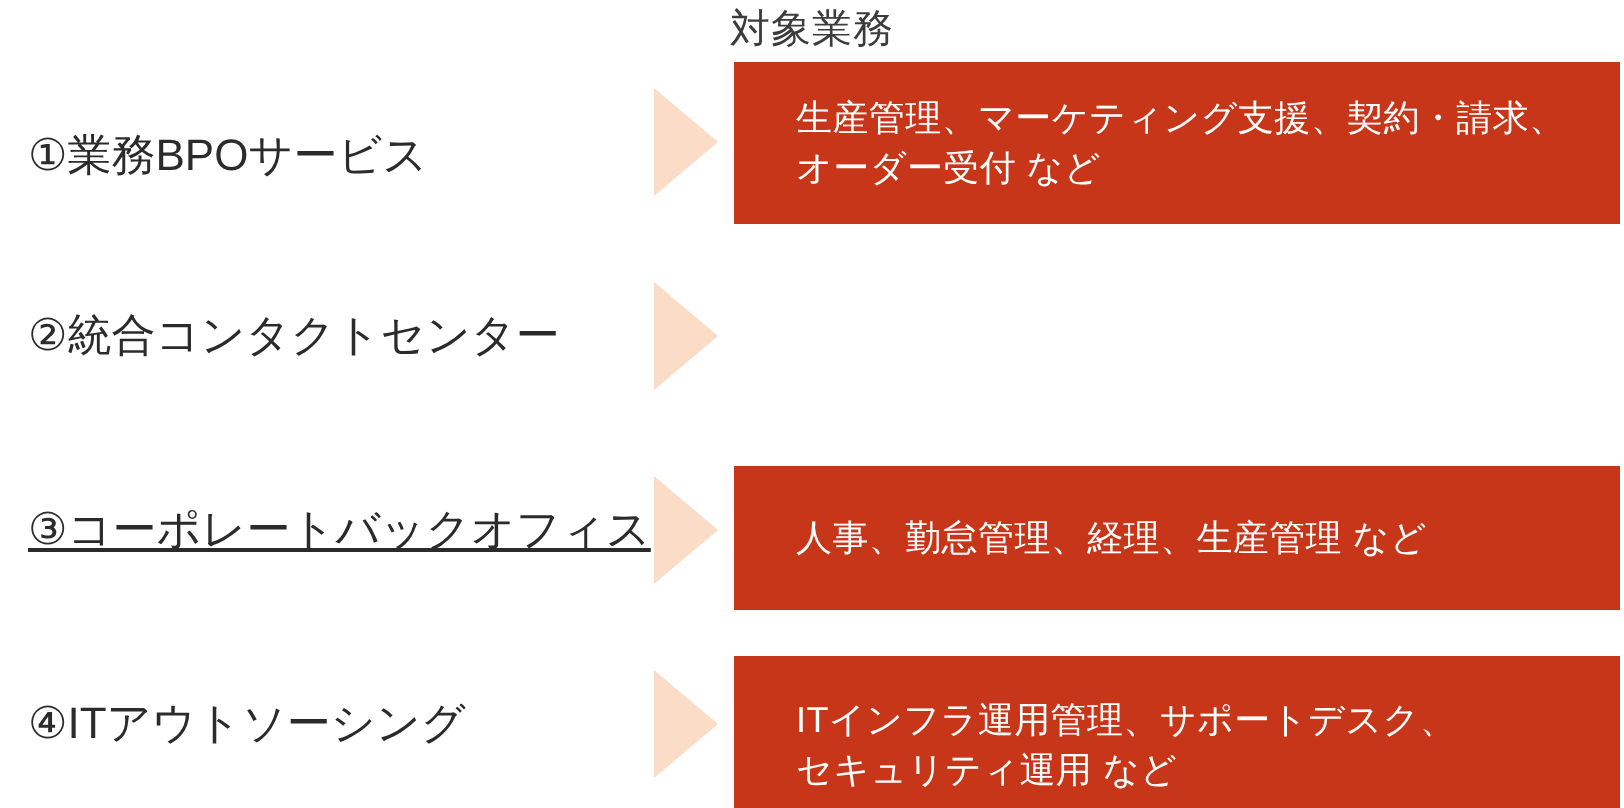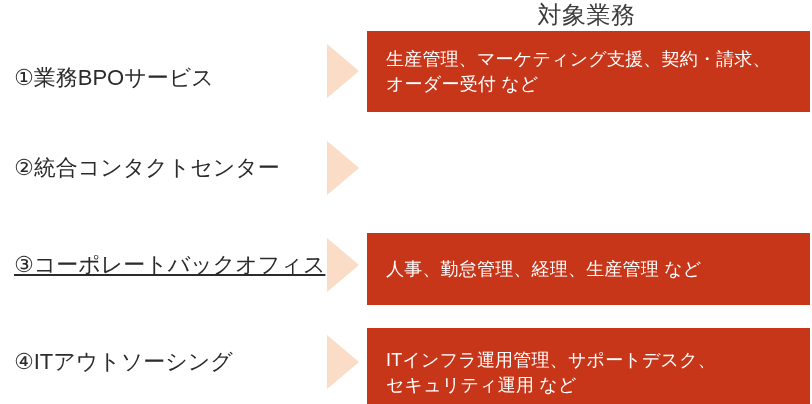--- a/index.html
+++ b/index.html
@@ -21,22 +21,21 @@
     height: 404px;
     background: #ffffff;
   }
 
   
   .col-header {
     position: absolute;
     left: 367px;
     top: 3px;
     width: 443px;
-    text-align: center;
-    font-size: 24px;
+    font-size: 20px;
     line-height: 24px;
     color: #3c3c3c;
     letter-spacing: 0.5px;
     white-space: nowrap;
   }
   .col-header .hdr-text {
     display: inline-block;
     transform: translateX(-2px);
   }
 
@@ -77,21 +76,21 @@
     width: 443px;
     background: #C8361A;
     box-sizing: border-box;
     display: flex;
     align-items: center;
   }
   .box-text {
     color: #ffffff;
     font-size: 18px;
     line-height: 25px;
-    padding: 0 0 0 19px;
+    padding: 0 0 0 31px;
     white-space: pre-line;
     letter-spacing: 0.2px;
   }
 
   
   #row-1 { top: 0px;   height: 120px; }
   #row-2 { top: 120px; height: 97px; text-decoration: underline; }
   #row-3 { top: 217px; height: 97px; }
   #row-4 { top: 314px; height: 90px; }
 

